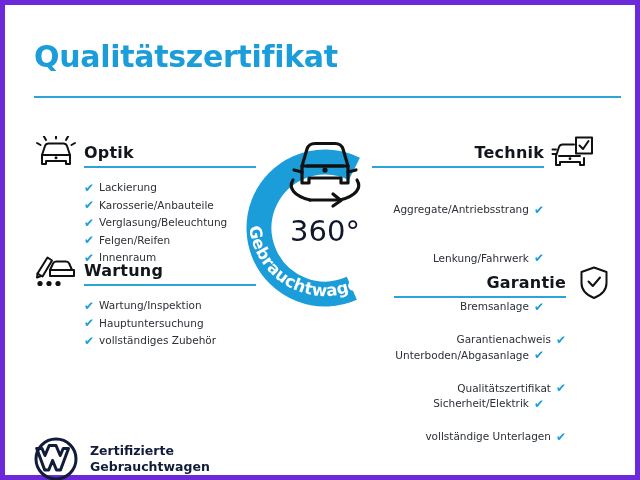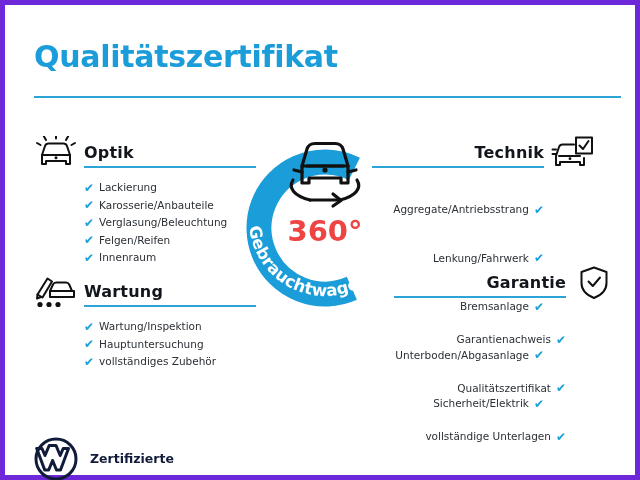--- a/index.html
+++ b/index.html
@@ -27,21 +27,21 @@
   }
   .header-rule{
     position:absolute;left:29px;top:91px;
     width:587px;height:2px;
     background:#2ca4d8;
   }
 
   
   .section{position:absolute;}
   .sec-optik   {left:29px; top:133px; width:222px;}
-  .sec-wartung {left:29px; top:272px; width:222px;}
+  .sec-wartung {left:29px; top:251px; width:222px;}
   .sec-technik {left:367px;top:133px; width:222px;text-align:right;}
   .sec-garantie{left:389px;top:263px; width:222px;}
 
   .sec-head{
     position:relative;height:32px;
   }
   .sec-title{
     position:absolute;bottom:8px;
     font-size:16px;font-weight:bold;
     color:#12161c;
@@ -92,22 +92,22 @@
   .badge{
     position:absolute;
     left:227px;top:119px;
     width:186px;height:192px;
   }
   .badge svg{display:block;}
   .badge .deg{
     position:absolute;
     left:0;right:0;top:90px;
     text-align:center;
-    font-size:29px;font-weight:bold;
-    color:#ef4444;
+    font-size:29px;font-weight:normal;
+    color:#0f172a;
     letter-spacing:0px;
   }
 
   
   .footer{
     position:absolute;left:29px;top:404px;
     display:flex;align-items:center;gap:12px;margin-top:28px;
   }
   .vw-mark{width:44px;height:44px;flex:0 0 auto;}
   .footer-text{
@@ -305,16 +305,17 @@
 
   <div class="footer">
     <span class="vw-mark">
       <svg viewBox="0 0 44 44" width="44" height="44">
         <circle cx="22" cy="22" r="20" fill="none" stroke="#111c3a" stroke-width="3"></circle>
         <path d="M22 8.5 L26.2 18.5 L29.2 11.5 L34.5 11.5 L26.5 33 L22.5 33 L18.6 23.5 L14.7 33 L10.7 33 L2.7 11.5 L8 11.5 L11 18.5 L15.2 8.5 Z" fill="none" stroke="#111c3a" stroke-width="3" stroke-linejoin="round"></path>
       </svg>
     </span>
     <span class="footer-text">
       <span>Zertifizierte</span><br>
+      <span>Gebrauchtwagen</span>
     </span>
   </div>
 
 </div>
 
 </body></html>

